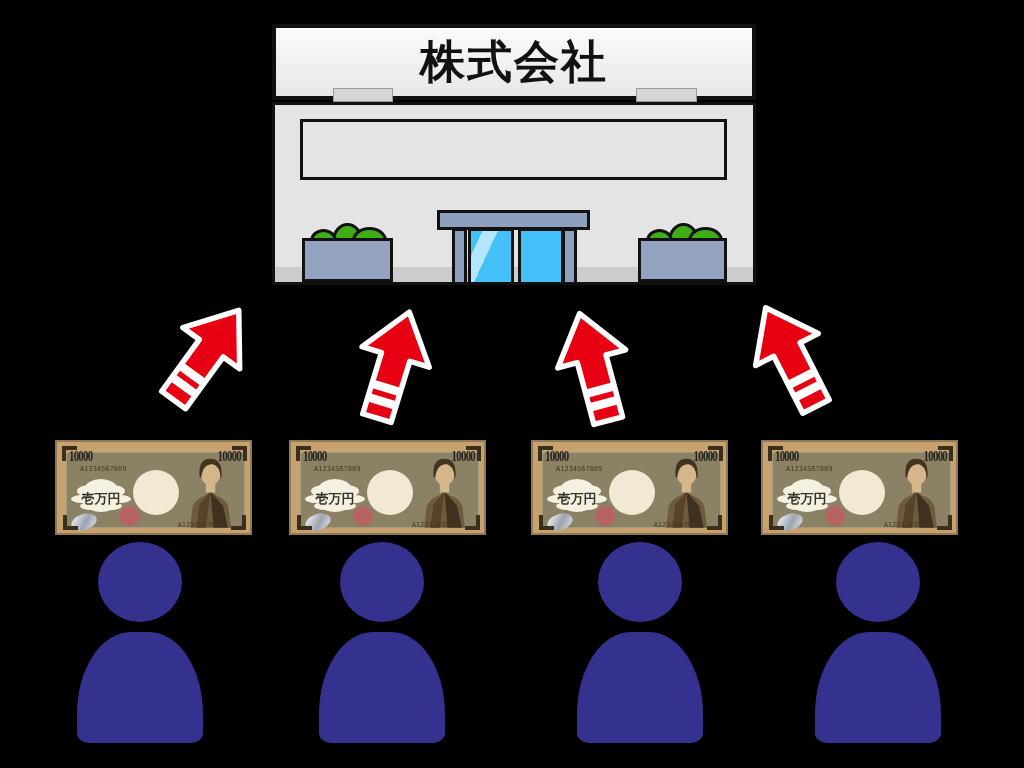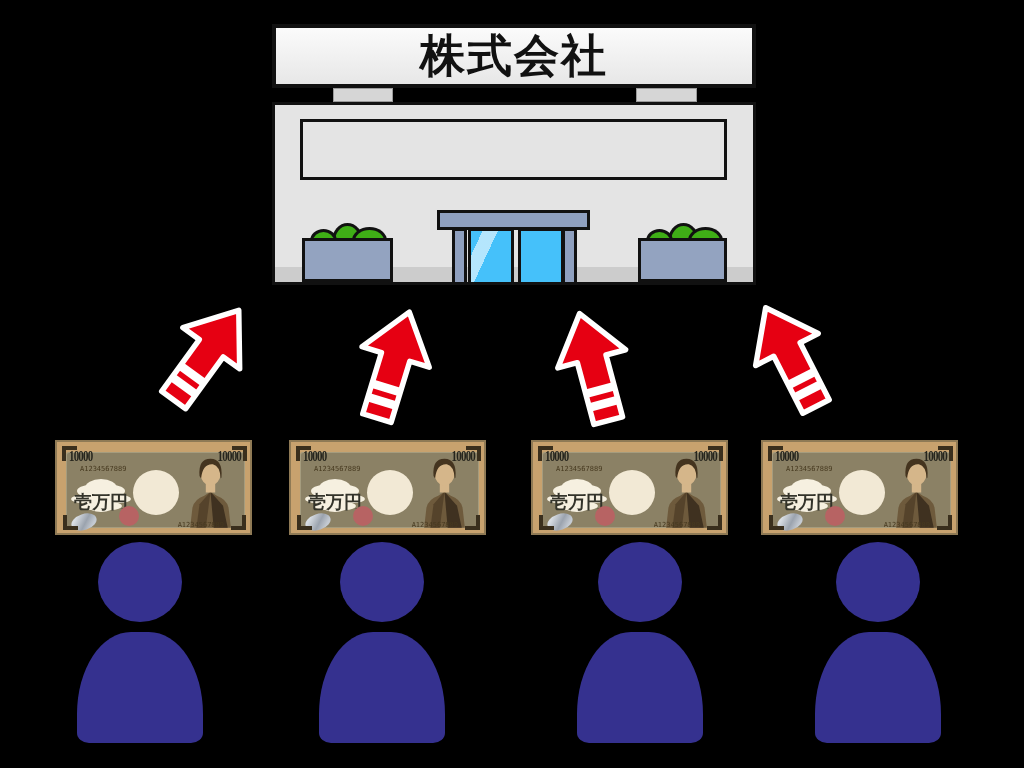--- a/index.html
+++ b/index.html
@@ -1,21 +1,21 @@
 <!DOCTYPE html>
 <html><head>
 <meta charset="utf-8">
 <style>
   html,body{margin:0;padding:0;background:#000;}
   #stage{position:relative;width:1024px;height:768px;background:#000;overflow:hidden;
          font-family:"Liberation Sans","DejaVu Sans",sans-serif;}
   #stage *{box-sizing:border-box;position:absolute;}
 
   
-  .sign{left:272px;top:24px;width:484px;height:64px;border:4px solid #111;
+  .sign{left:272px;top:24px;width:484px;height:76px;border:4px solid #111;
         background:linear-gradient(#fbfbfb,#e7e7e7);display:flex;align-items:center;justify-content:center;}
   .sign span{position:static;font-size:45px;font-weight:600;color:#111;letter-spacing:2px;}
   .support{top:88px;height:14px;background:#d6d6d6;border:1px solid #9a9a9a;}
   .support.s1{left:333px;width:60px;}
   .support.s2{left:636px;width:61px;}
   .bbody{left:272px;top:102px;width:484px;height:183px;background:#e4e4e4;border:3px solid #111;}
   .floor{left:0;right:0;bottom:0;height:15px;background:#cccccc;}
   .winrow{left:25px;top:14px;width:427px;height:61px;border:3px solid #111;display:flex;position:absolute;}
   .win{position:static;flex:1;background:#45c1fa;border-right:3px solid #111;
        background-image:linear-gradient(112deg,rgba(255,255,255,0) 28%,rgba(255,255,255,.55) 28%,rgba(255,255,255,.55) 45%,rgba(255,255,255,0) 45%,rgba(255,255,255,0) 56%,rgba(255,255,255,.55) 56%,rgba(255,255,255,.55) 64%,rgba(255,255,255,0) 64%);}
@@ -47,21 +47,21 @@
   .note .den.tl{left:12px;top:7px;transform-origin:left top;}
   .note .den.tr{right:9px;top:7px;transform-origin:right top;}
   .note .serial{font-family:"DejaVu Sans Mono","Liberation Mono",monospace;font-size:7px;color:#46391f;}
   .note .serial.st{left:23px;top:23px;}
   .note .serial.sb{right:26px;bottom:4px;}
   .note .wm{left:76px;top:28px;width:46px;height:45px;border-radius:50%;background:#f2e9d5;}
   .note .cloudcore{left:27px;top:46px;width:34px;height:20px;border-radius:50%;background:#f6f0e0;
      box-shadow:-11px -7px 0 -4px #f6f0e0,11px -7px 0 -4px #f6f0e0,-19px 1px 0 -6px #f6f0e0,
                 19px 1px 0 -6px #f6f0e0,0 -10px 0 -1px #f6f0e0,-10px 8px 0 -6px #f6f0e0,
                 10px 8px 0 -6px #f6f0e0,0 8px 0 -4px #f6f0e0;}
-  .note .cloudtxt{left:16px;top:48px;width:56px;text-align:center;font-size:18px;font-weight:bold;color:#33332a;}
+  .note .cloudtxt{left:16px;top:48px;width:56px;text-align:center;font-size:13px;font-weight:bold;color:#33332a;}
   .note .stamp{left:62px;top:64px;width:20px;height:20px;border-radius:50%;background:#b76363;}
   .note .holo{left:14px;top:72px;width:26px;height:16px;border-radius:50%;transform:rotate(-18deg);
               background:linear-gradient(135deg,#d8dde3 20%,#9ba3ae 55%,#c4cad2 80%);}
   .note .portrait{left:130px;top:15px;width:47px;height:71px;}
   .note .corner{width:15px;height:15px;border:4px solid #3a2f1d;}
   .note .corner.tl{left:5px;top:4px;border-right:none;border-bottom:none;}
   .note .corner.tr{right:3px;top:4px;border-left:none;border-bottom:none;}
   .note .corner.bl{left:6px;bottom:3px;border-right:none;border-top:none;}
   .note .corner.br{right:4px;bottom:3px;border-left:none;border-top:none;}
 

